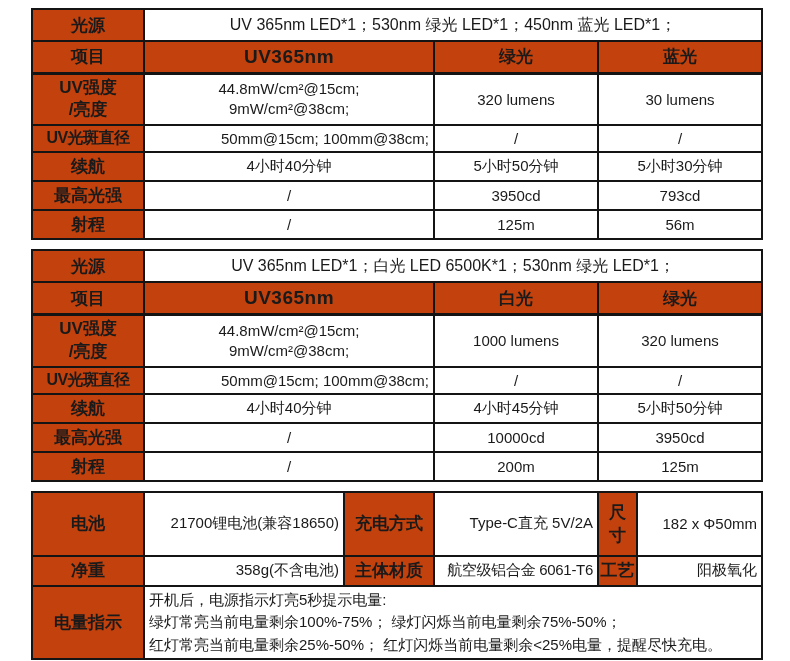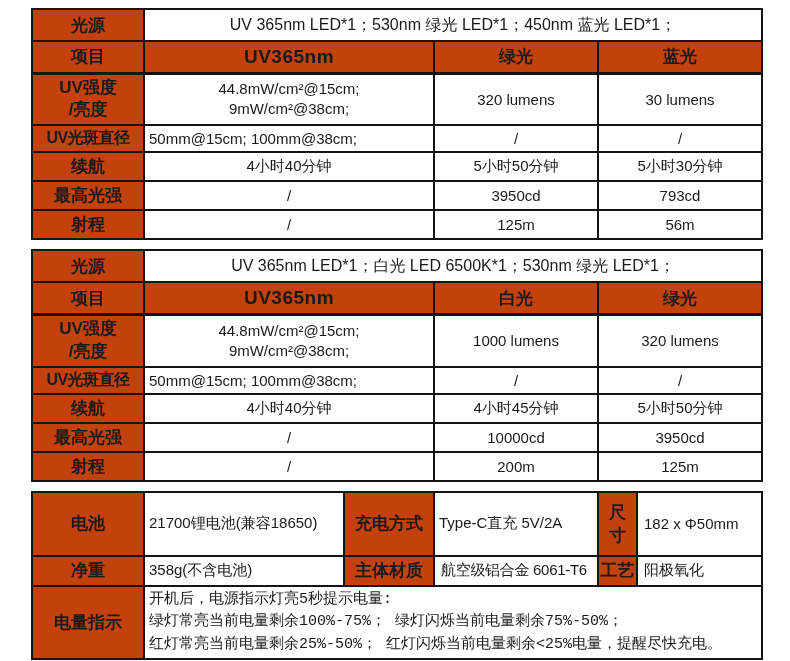--- a/index.html
+++ b/index.html
@@ -31,23 +31,23 @@
   .lbl {
     background: #c2410c;
     font-weight: bold;
     text-align: center;
     font-size: 17px;
   }
   .lbl-sm { font-size: 16px; letter-spacing: -0.5px; }
   .big { font-size: 19px; letter-spacing: 0.5px; }
   .val { text-align: center; font-size: 15px; }
   .src { font-size: 16px; }
-  .left { text-align: left; padding-left: 10px; }
+  .left { text-align: right; padding-left: 10px; }
   .pre { white-space: pre-line; line-height: 1.35; }
-  .ind { white-space: pre-line; line-height: 1.5; font-size: 15px; text-align: left; padding-left: 10px; font-family: Liberation Mono, monospace; }
+  .ind { white-space: pre-line; line-height: 1.5; font-size: 15px; text-align: left; padding-left: 10px; }
 </style>
 </head>
 <body>
 
 <div class="page">
 
   <table class="spec">
     <colgroup>
         <col style="width:112px">
         <col style="width:290px">

